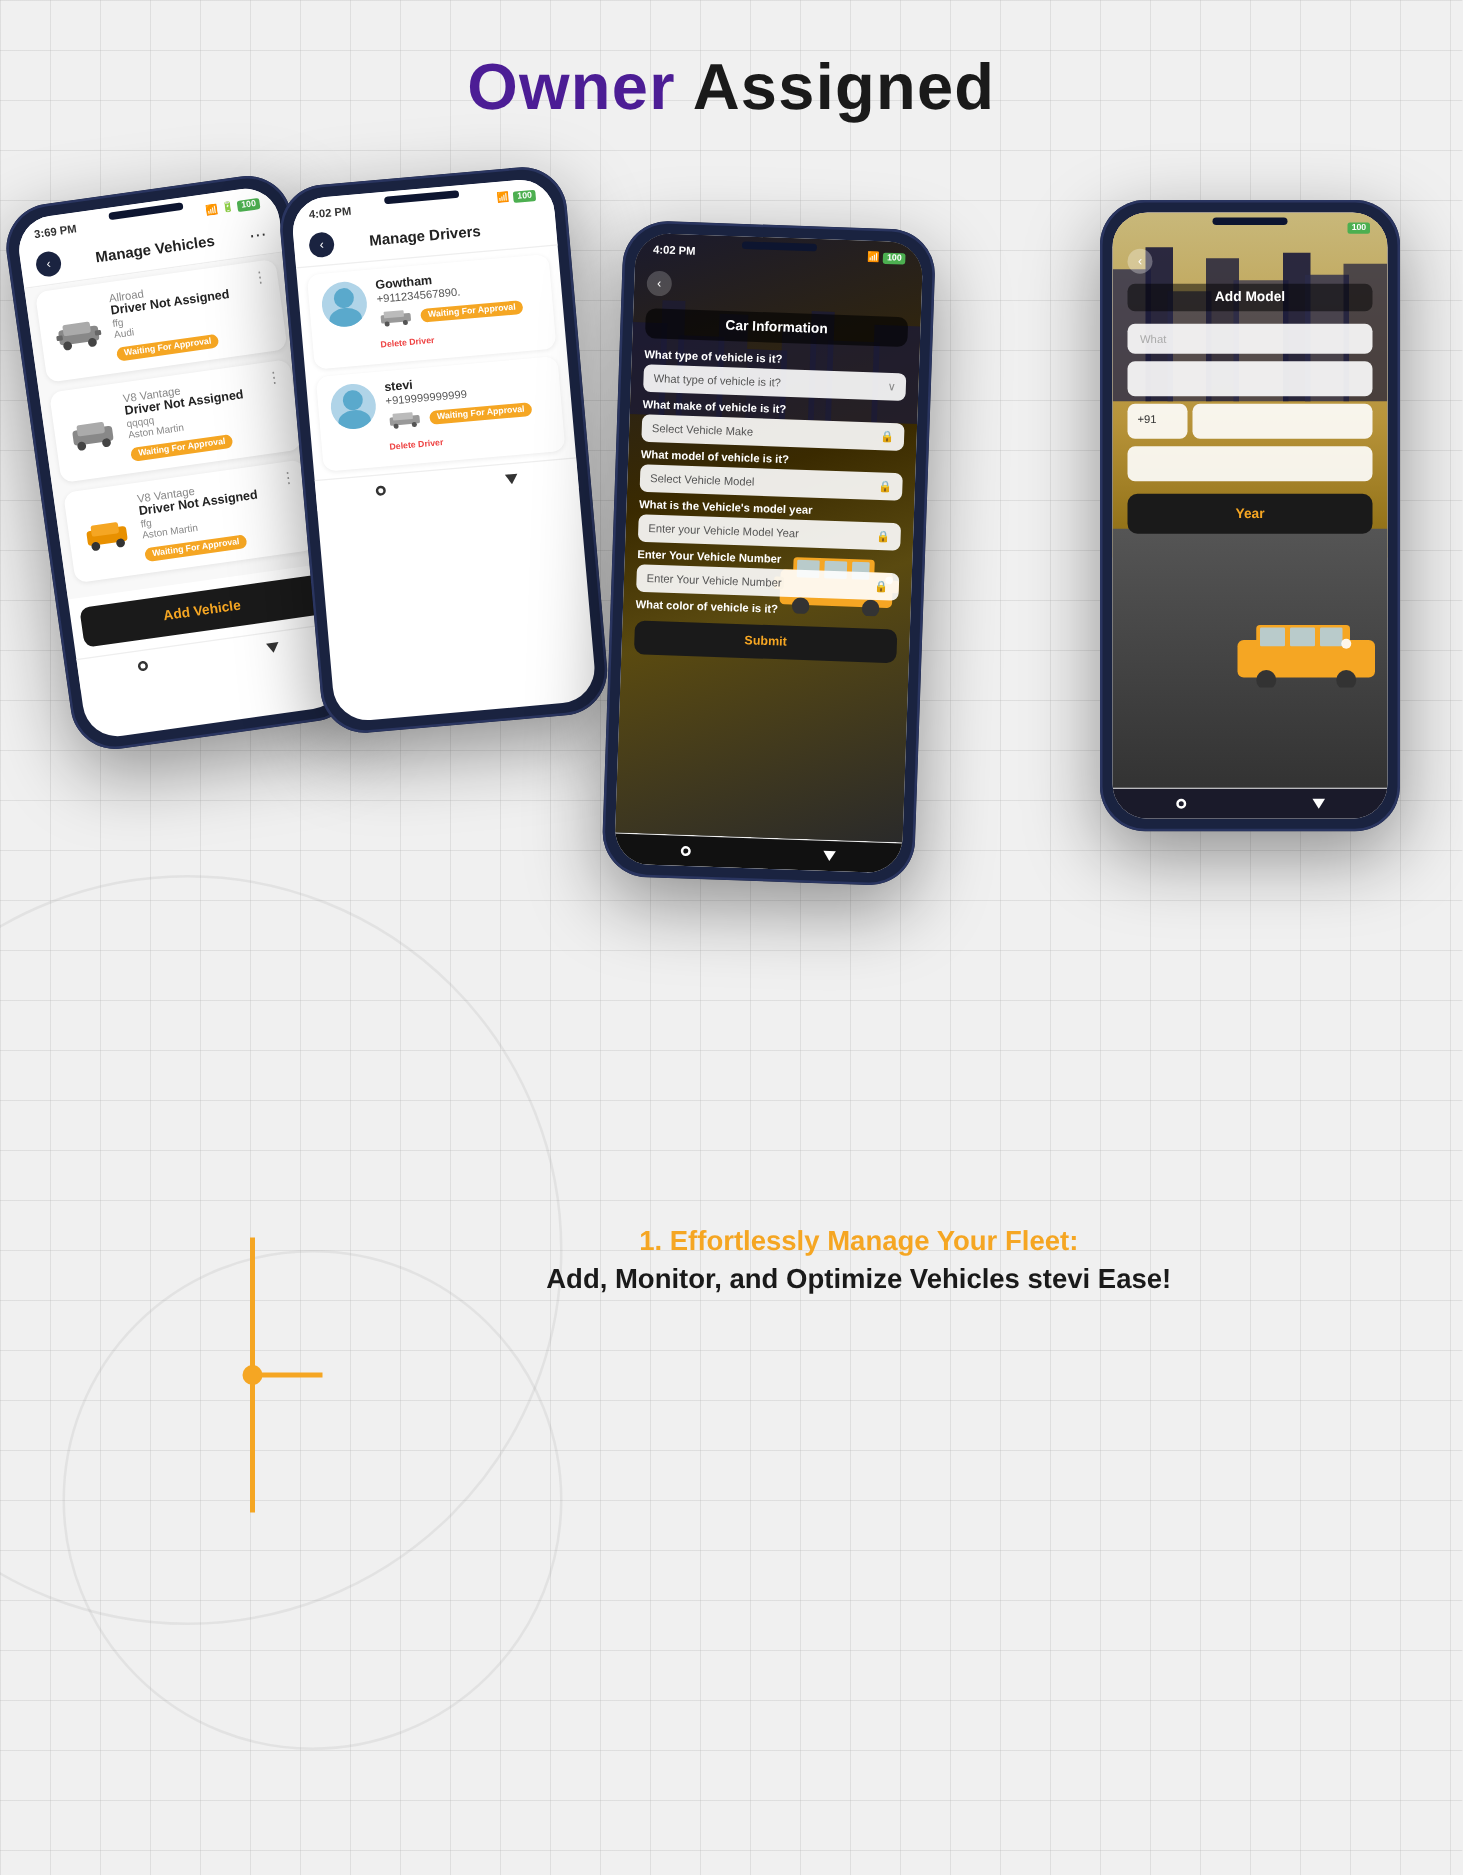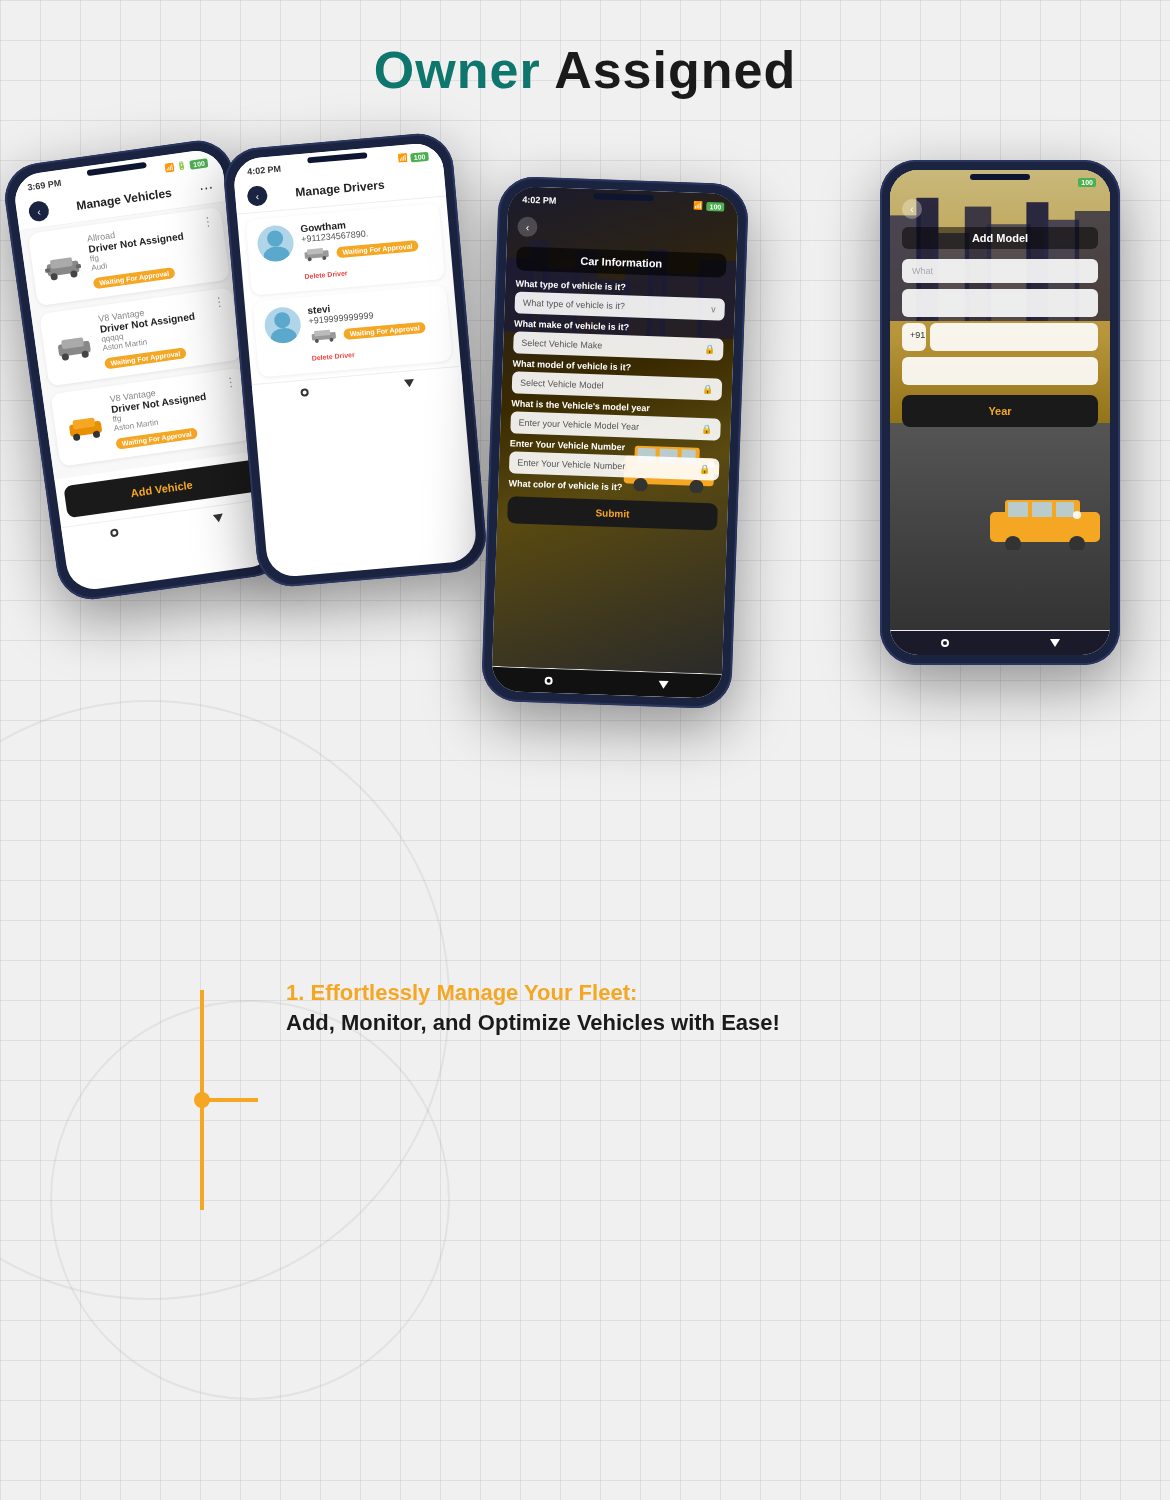--- a/index.html
+++ b/index.html
@@ -50,21 +50,21 @@
       text-align: center;
       padding: 40px 0 20px;
       position: relative;
       z-index: 10;
     }
     .header h1 {
       font-size: 52px;
       font-weight: 900;
       letter-spacing: 1px;
     }
-    .header h1 .orange { color: #0f766e; }
+    .header h1 .orange { color: #4c1d95; }
     .header h1 .dark { color: #1a1a1a; }
 
     
     .phones-area {
       position: relative;
       width: 1170px;
       height: 830px;
       z-index: 5;
     }
 
@@ -394,21 +394,21 @@
       display: flex;
       gap: 4px;
       margin-bottom: 6px;
     }
     .phone-prefix {
       background: rgba(255,255,255,0.9);
       border-radius: 6px;
       padding: 7px 8px;
       font-size: 9px;
       color: #333;
-      width: 24px;
+      width: 48px;
     }
     .phone-input-field {
       background: rgba(255,255,255,0.9);
       border-radius: 6px;
       padding: 7px 8px;
       font-size: 9px;
       color: #555;
       flex: 1;
     }
     .next-btn-large {
@@ -422,22 +422,23 @@
       margin-top: 10px;
       width: 100%;
     }
 
     
     .features-section {
       position: relative;
       z-index: 10;
       padding: 30px 100px 60px 200px;
       display: flex;
-      gap: 22px;
+      gap: 40px;
       align-items: flex-start;
+      text-align: center;
     }
     .features-text { flex: 1; }
     .feature-item { margin-bottom: 30px; }
     .feature-title-orange {
       color: #F5A623;
       font-size: 22px;
       font-weight: 800;
       display: block;
       margin-bottom: 4px;
     }
@@ -798,16 +799,16 @@
 
     <div style="position:absolute;top:50%;left:0;transform:translateY(-50%);display:flex;align-items:center;">
       <div style="width:16px;height:16px;background:#F5A623;border-radius:50%;position:absolute;left:-6px;"></div>
       <div style="width:60px;height:4px;background:#F5A623;margin-left:-2px;"></div>
     </div>
   </div>
 
   <div class="features-text" style="margin-left:60px;">
     <div class="feature-item">
       <span class="feature-title-orange">1. Effortlessly Manage Your Fleet:</span>
-      <span class="feature-subtitle-black">Add, Monitor, and Optimize Vehicles with Ease!</span>
+      <span class="feature-subtitle-black">Add, Monitor, and Optimize Vehicles stevi Ease!</span>
     </div>
   </div>
 </div>
 
 </body></html>

